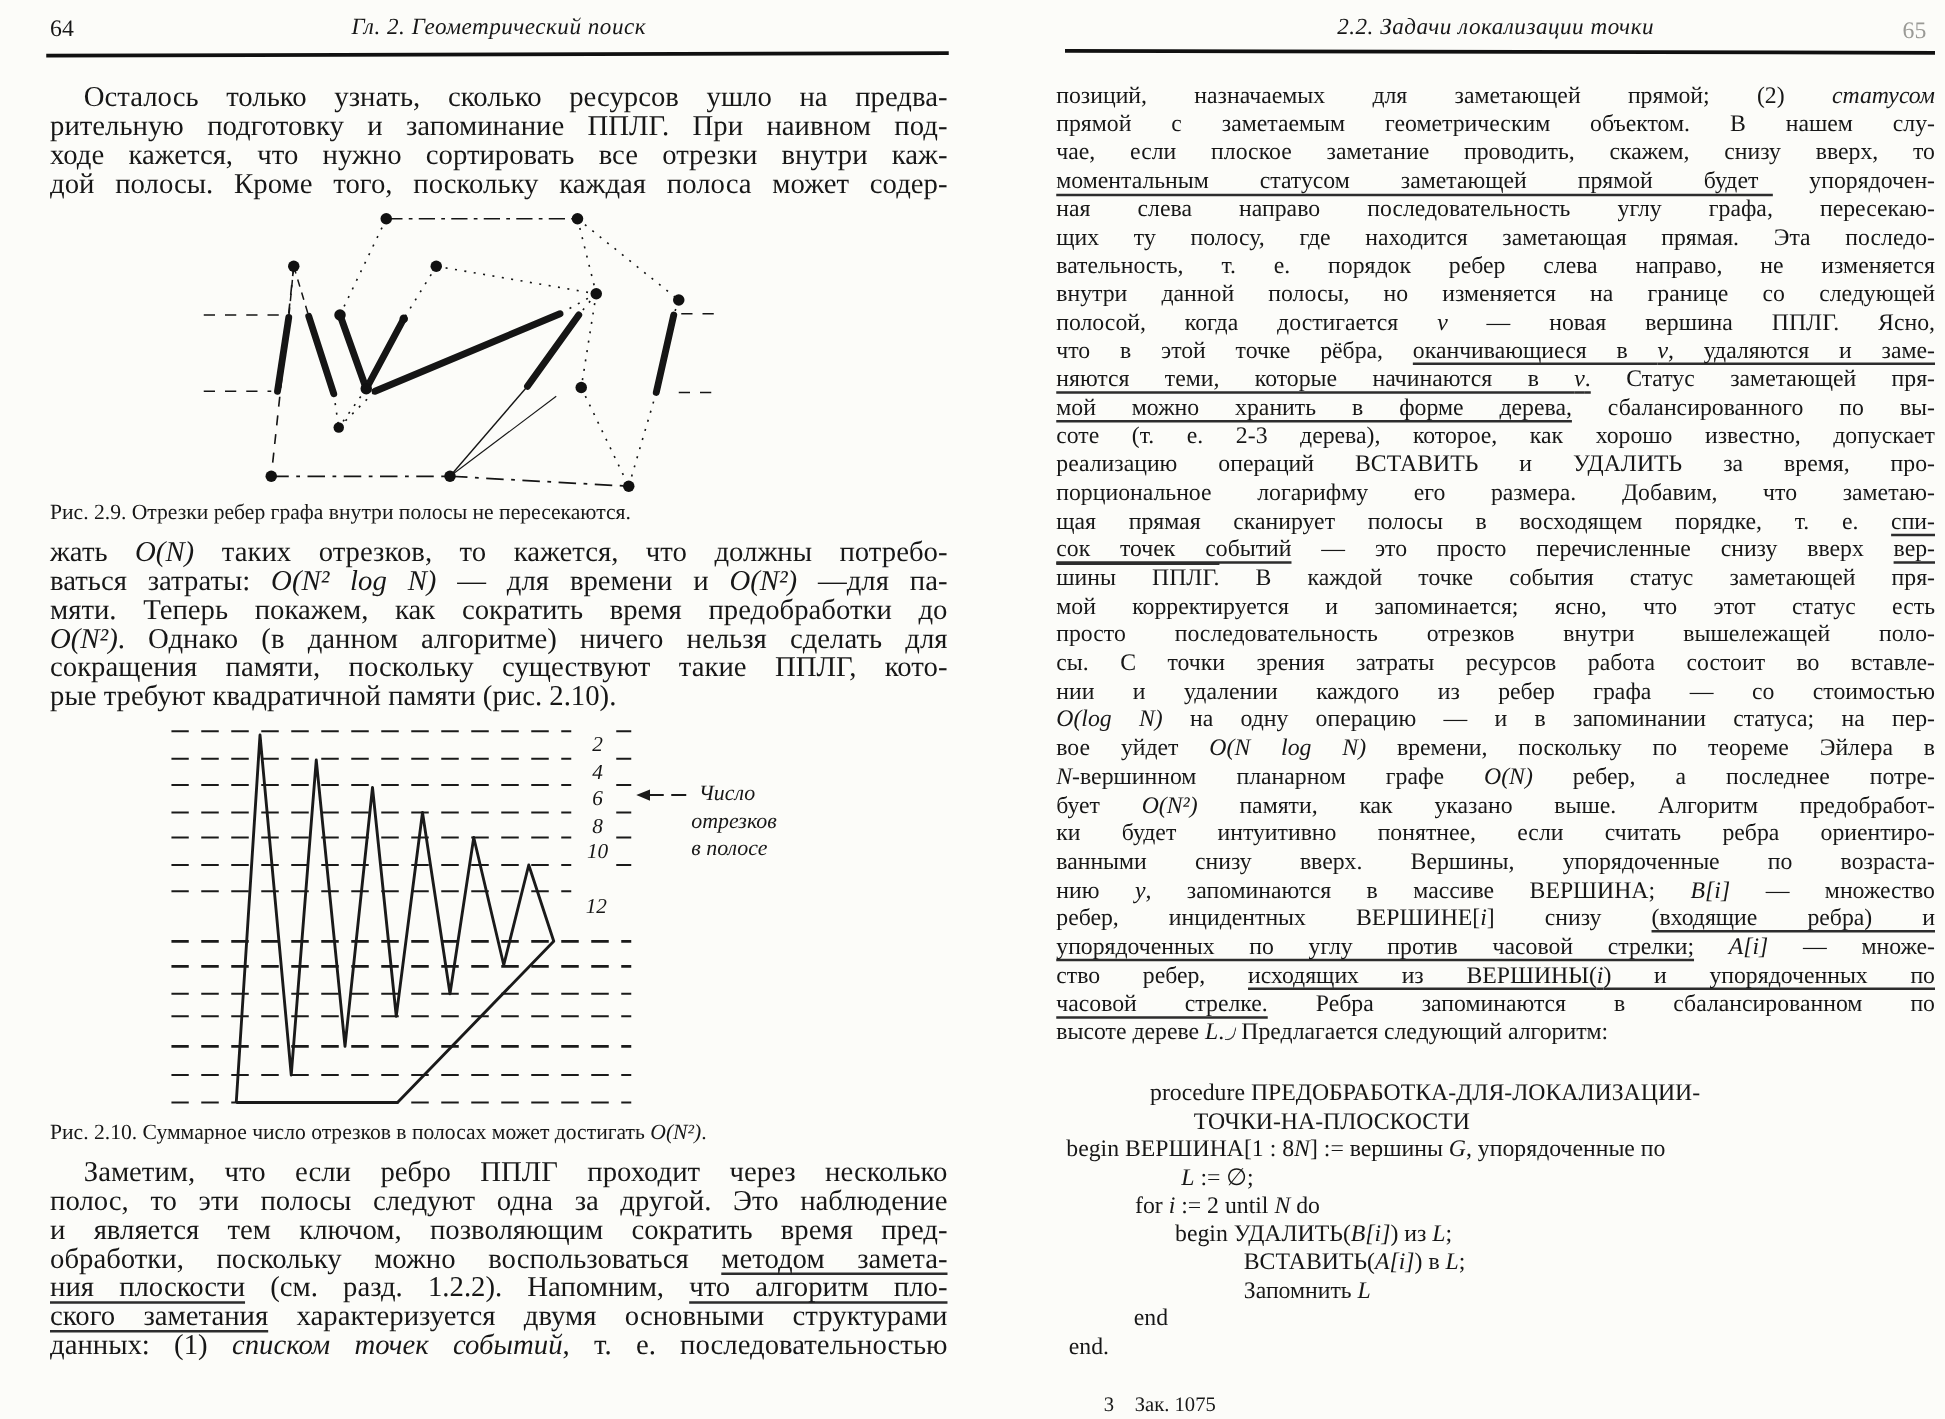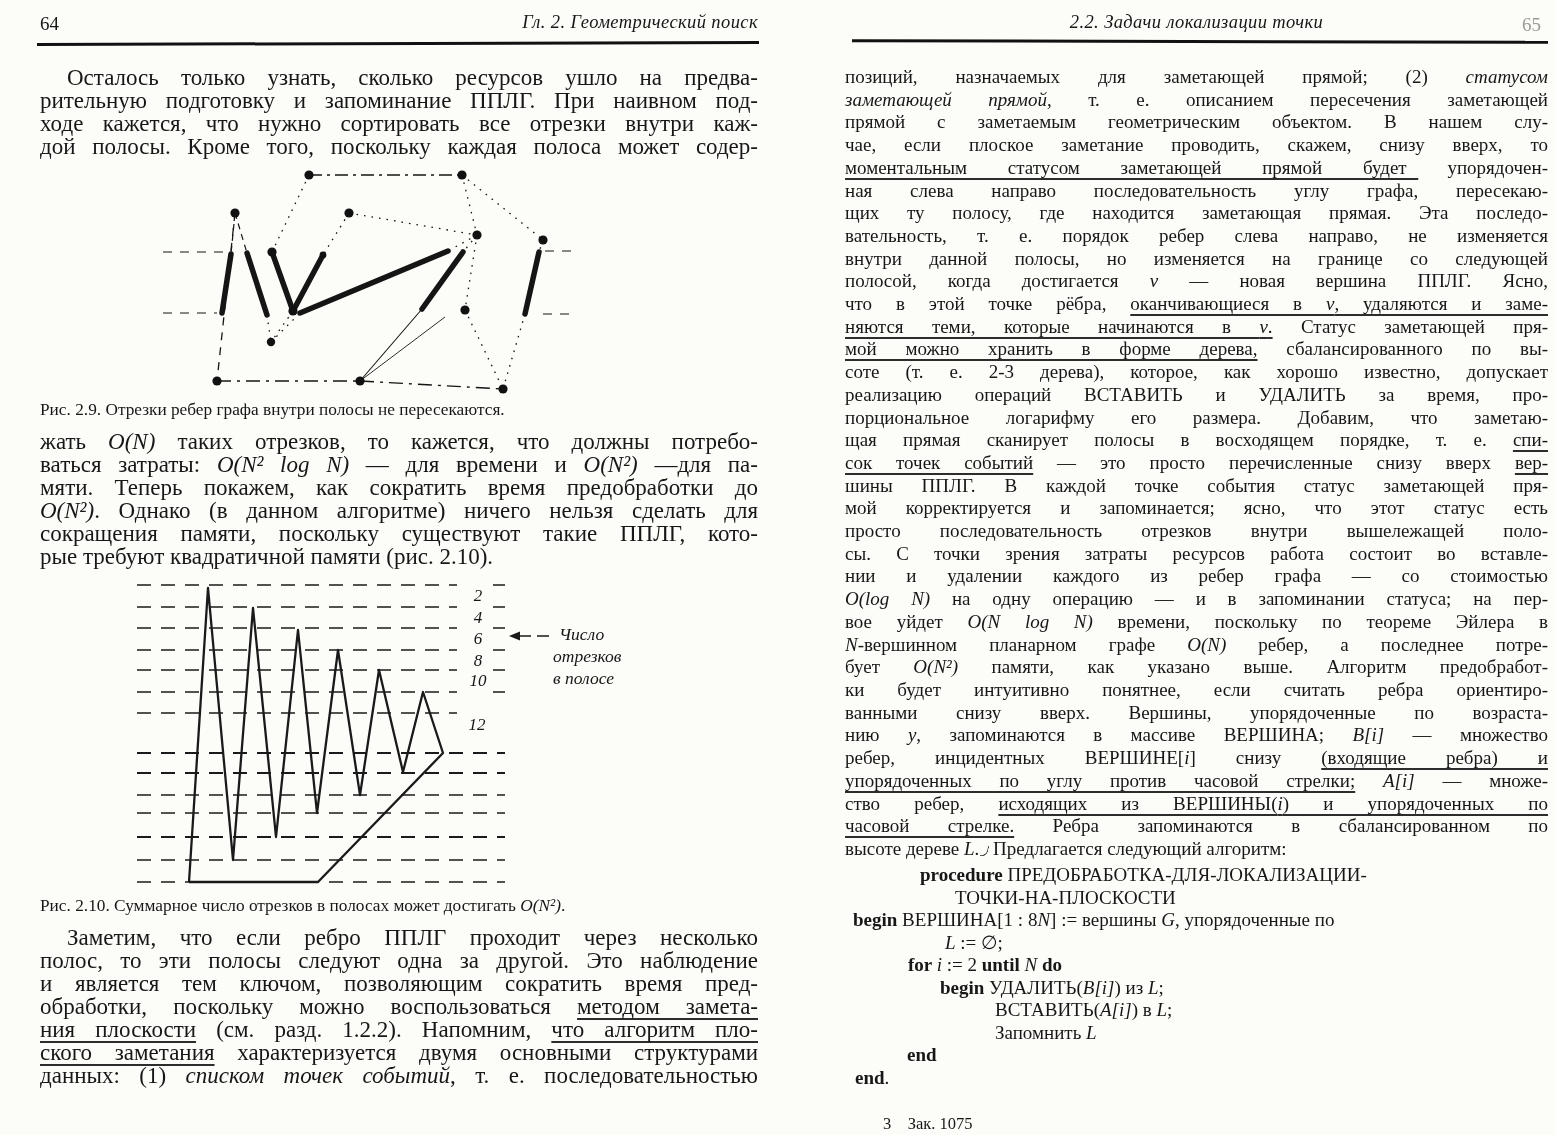--- a/index.html
+++ b/index.html
@@ -9,41 +9,41 @@
   .pagenum{font-size:19px}
   .runhead{font-style:italic;font-size:18.5px;letter-spacing:.4px}
   .rule{background:#111;height:3px}
   .col{font-size:23px;line-height:23px}
   .rcol{font-size:19px;line-height:22.7px}
   .tl{text-align:justify;text-align-last:justify;white-space:normal}
   .tl.last{text-align-last:left}
   .tl.ind{text-indent:27px}
   .tl.pre{white-space:pre}
   .st-i{font-style:italic}
-  .st-b{font-weight:700}
+  .st-b{font-weight:400}
   .st-u{text-decoration-line:underline;text-decoration-thickness:1.7px;text-underline-offset:4px;
         text-decoration-skip-ink:none;text-decoration-color:#2d2d2d}
   .st-o{text-decoration-line:overline;text-decoration-thickness:1.5px;text-decoration-color:#2d2d2d}
   .st-t{display:inline-block;width:6px;height:11px;border-right:1.5px solid #3a3a3a;
         border-bottom:1.5px solid #3a3a3a;border-radius:0 0 9px 0;transform:rotate(14deg);
         margin-left:2px;vertical-align:-2px}
   .caption{font-size:17.3px;line-height:21px}
   .proc{font-size:19px;line-height:22.5px}
   .footerline{font-size:16.5px}
   .faint{color:#9a9a96}
   svg{display:block}
   svg text{font-family:"Liberation Serif",serif}
   .figlabel{font-size:17px;font-style:italic}
   .figannot{font-size:17.5px;font-style:italic}
 </style>
 </head>
 <body>
 
 <div class="abs pagenum" style="left:40px;top:13px">64</div>
-<div class="abs runhead" style="left:40px;top:12px;width:718px;text-align:right">Гл. 2. Геометрический поиск</div>
+<div class="abs runhead" style="left:40px;top:12px;width:718px;text-align:center">Гл. 2. Геометрический поиск</div>
 <div class="abs rule" style="left:37px;top:42px;width:722px;transform:rotate(-0.15deg)"></div>
 
 <div class="abs col" style="left:40px;top:66px;width:718px">
     <div class="tl ind"><span>Осталось только узнать, сколько ресурсов ушло на предва-</span></div>
     <div class="tl"><span>рительную подготовку и запоминание ППЛГ. При наивном под-</span></div>
     <div class="tl"><span>ходе кажется, что нужно сортировать все отрезки внутри каж-</span></div>
     <div class="tl"><span>дой полосы. Кроме того, поскольку каждая полоса может содер-</span></div>
   </div>
 
 <svg class="abs" style="left:155px;top:165px" width="420" height="235" viewBox="0 0 420 235">
@@ -168,21 +168,20 @@
     <div class="tl"><span class="st-u">ского заметания</span><span> характеризуется двумя основными структурами</span></div>
     <div class="tl"><span>данных: (1) </span><span class="st-i">списком точек событий</span><span>, т. е. последовательностью</span></div>
   </div>
 
 <div class="abs runhead" style="left:845px;top:12px;width:703px;text-align:center">2.2. Задачи локализации точки</div>
 <div class="abs pagenum faint" style="left:1522px;top:14px">65</div>
 <div class="abs rule" style="left:852px;top:40px;width:696px;transform:rotate(0.12deg)"></div>
 
 <div class="abs rcol" style="left:845px;top:66px;width:703px">
     <div class="tl"><span>позиций, назначаемых для заметающей прямой; (2) </span><span class="st-i">статусом</span></div>
-    <div class="tl"><span class="st-i">заметающей прямой</span><span>, т. е. описанием пересечения заметающей</span></div>
     <div class="tl"><span>прямой с заметаемым геометрическим объектом. В нашем слу-</span></div>
     <div class="tl"><span>чае, если плоское заметание проводить, скажем, снизу вверх, то</span></div>
     <div class="tl"><span>моментальным статусом заметающей прямой будет упорядочен-</span></div>
     <div class="tl"><span class="st-o">ная слева направо последовательность углу графа,</span><span> пересекаю-</span></div>
     <div class="tl"><span>щих ту полосу, где находится заметающая прямая. Эта последо-</span></div>
     <div class="tl"><span>вательность, т. е. порядок ребер слева направо, не изменяется</span></div>
     <div class="tl"><span>внутри данной полосы, но изменяется на границе со следующей</span></div>
     <div class="tl"><span>полосой, когда достигается </span><span class="st-i">v</span><span> — новая вершина ППЛГ. Ясно,</span></div>
     <div class="tl"><span>что в этой точке рёбра, </span><span class="st-u">оканчивающиеся в </span><span class="st-i st-u">v</span><span class="st-u">, удаляются и заме-</span></div>
     <div class="tl"><span class="st-u">няются теми, которые начинаются в </span><span class="st-i st-u">v</span><span class="st-u">.</span><span> Статус заметающей пря-</span></div>

